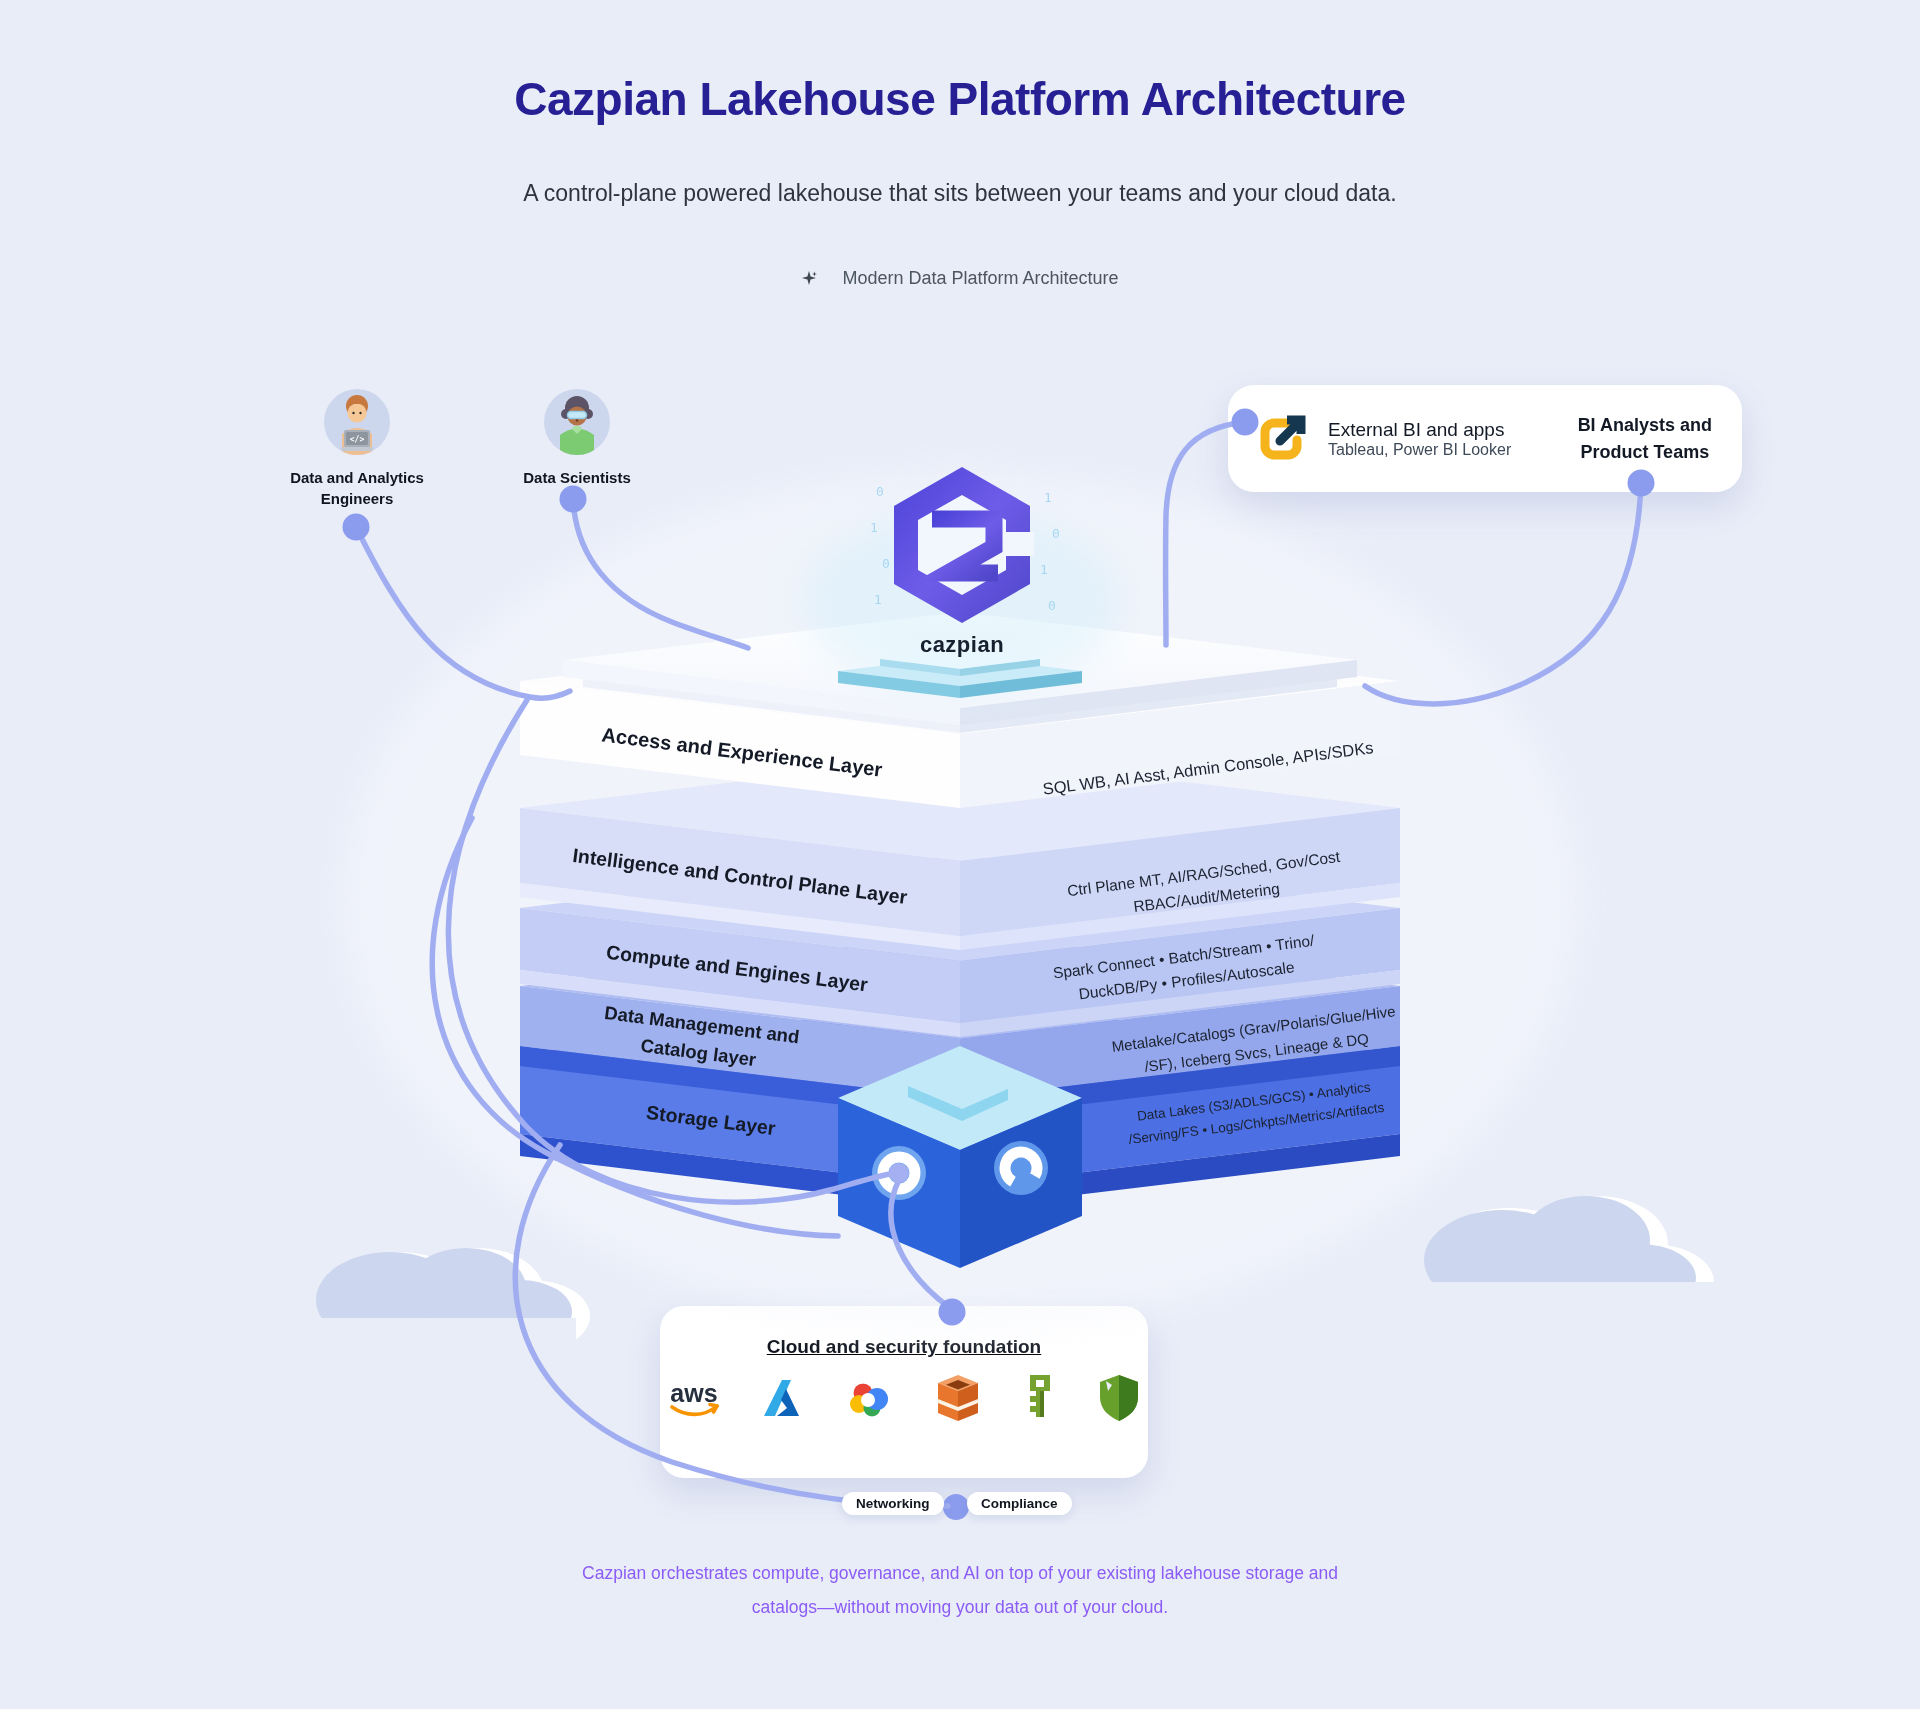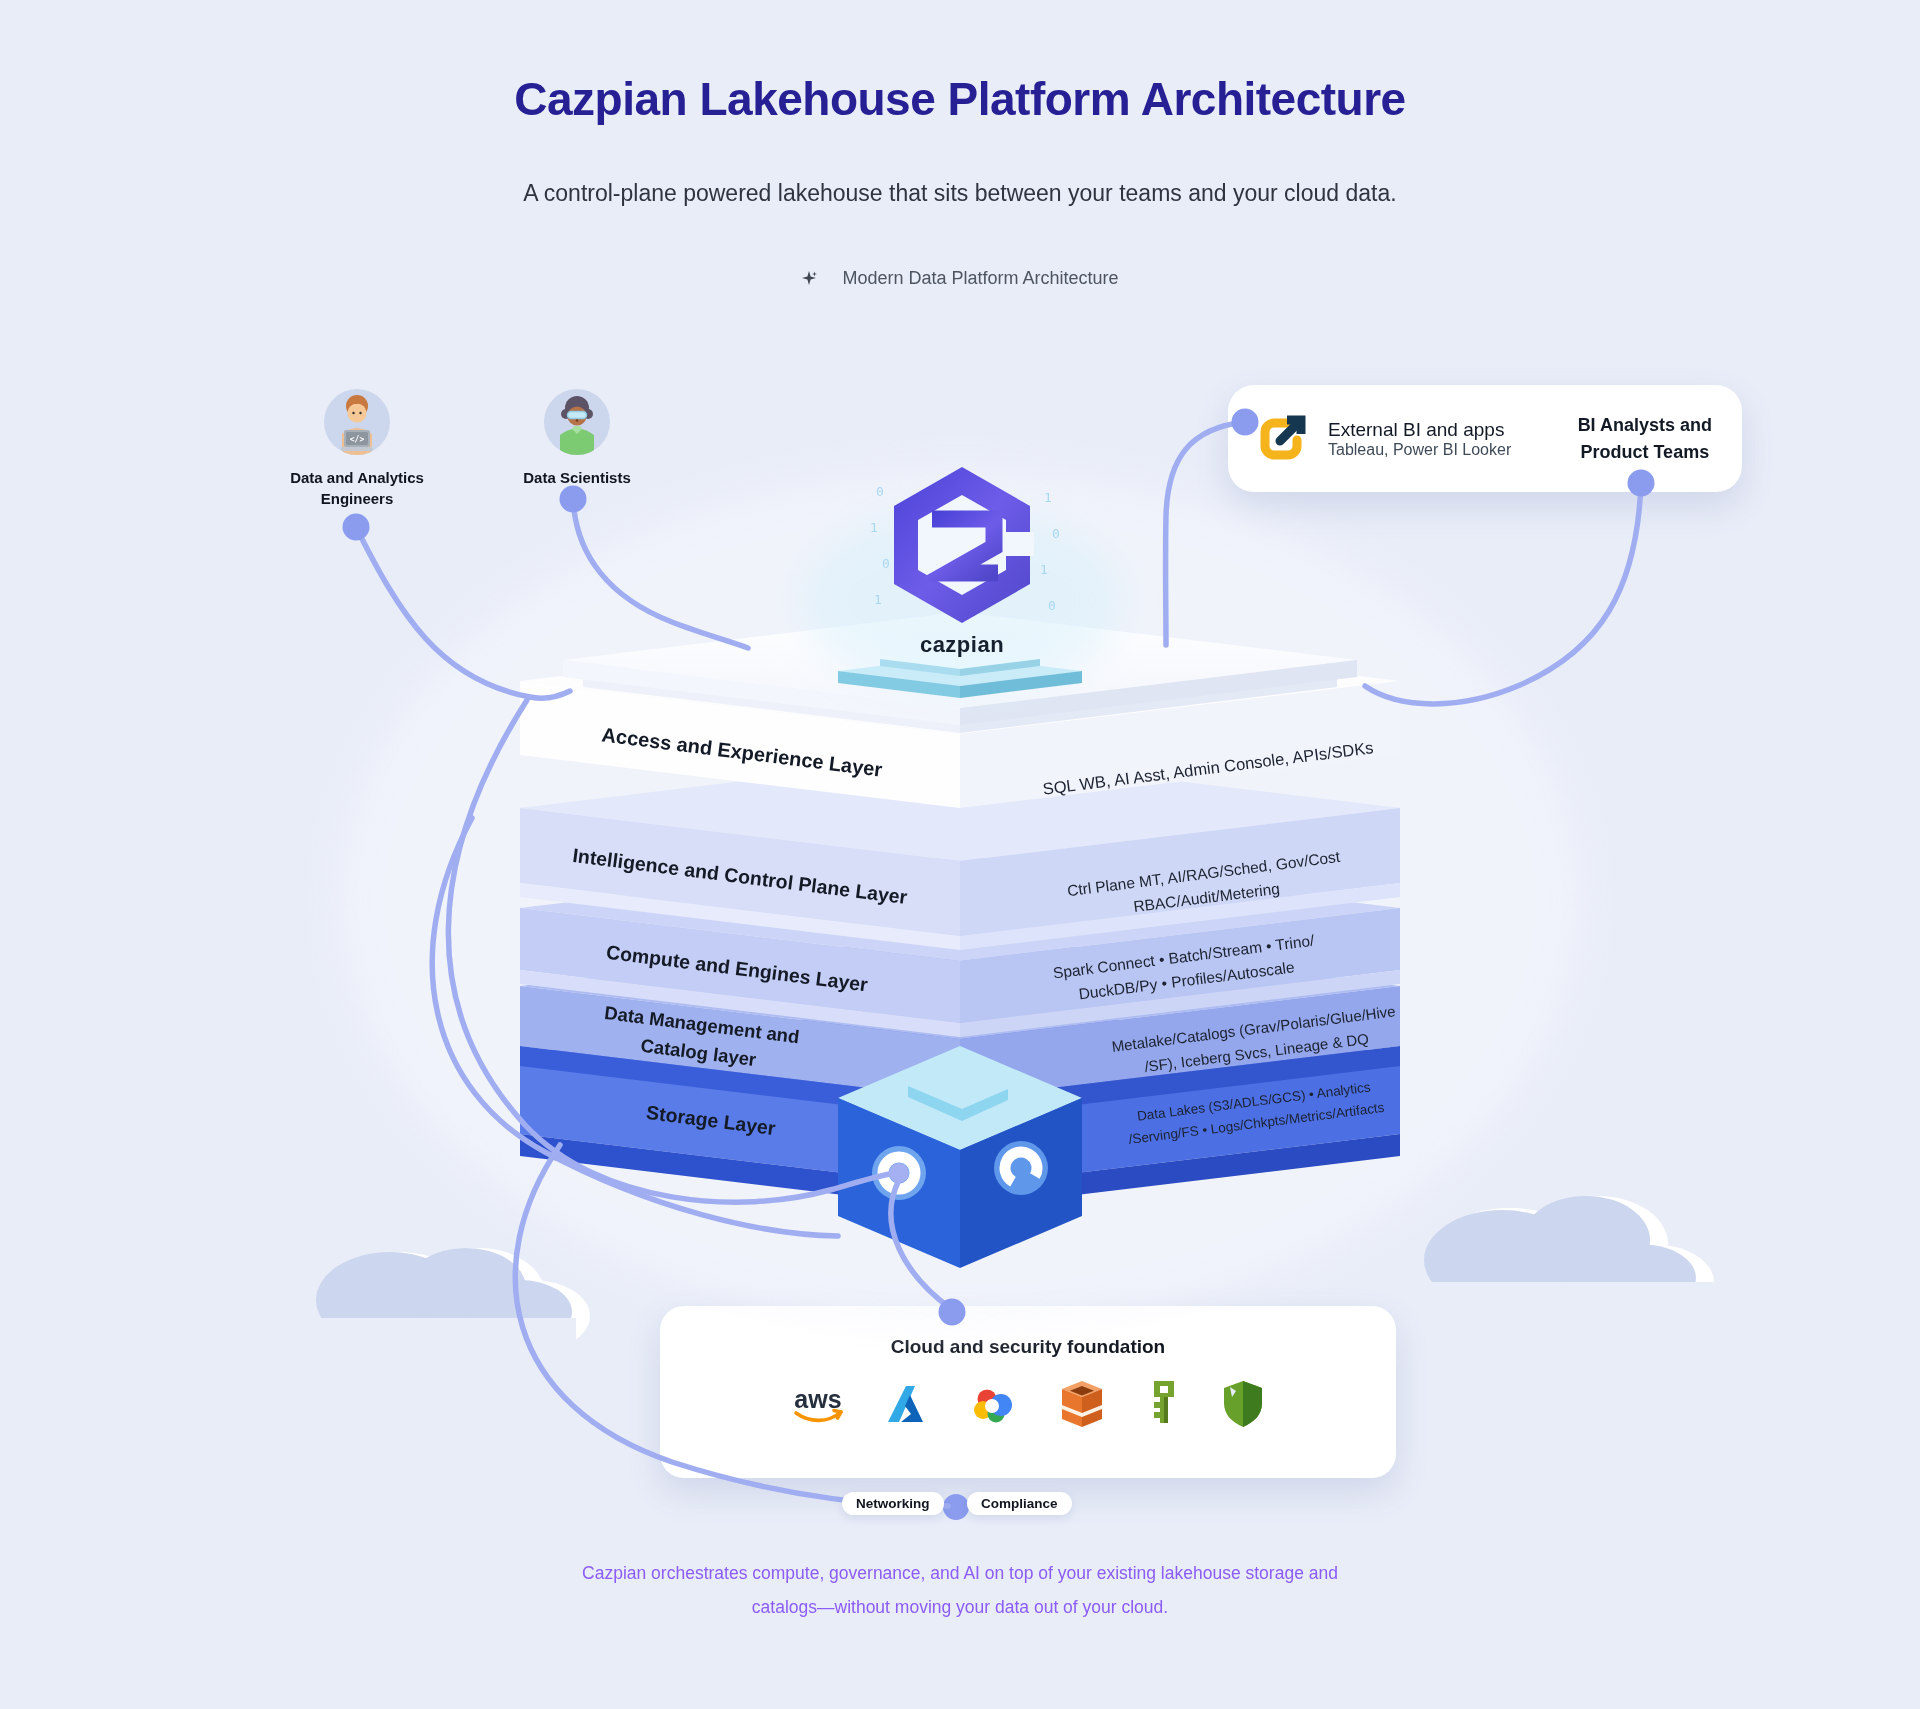--- a/index.html
+++ b/index.html
@@ -12,23 +12,23 @@
   .persona{position:absolute;width:150px;text-align:center;z-index:4;}
   .persona .avatar{display:inline-block;width:66px;height:66px;}
   .persona .pname{margin-top:8px;font-size:15px;font-weight:700;color:#10151f;line-height:21px;}
   .card{position:absolute;background:#fff;border-radius:26px;z-index:2;
         box-shadow:0 14px 34px rgba(80,100,170,.16);}
   .bi-card{left:1228px;top:385px;width:514px;height:107px;display:flex;align-items:center;padding:0 26px 0 24px;box-sizing:border-box;}
   .bi-text{margin-left:18px;}
   .bi-title{font-size:19px;font-weight:400;color:#131a26;}
   .bi-sub{font-size:16px;color:#3f4a58;}
   .bi-aud{margin-left:auto;text-align:center;font-size:18px;font-weight:700;color:#131a26;line-height:27px;padding-right:4px;}
-  .cloud-card{left:660px;top:1306px;width:736px;height:172px;border-radius:24px;text-align:center;}
+  .cloud-card{left:660px;top:1306px;width:488px;height:172px;border-radius:24px;text-align:center;text-decoration:underline;}
   .cloud-title{margin-top:30px;font-size:19px;font-weight:700;color:#10151f;}
-  .logo-row{margin-top:22px;display:flex;justify-content:center;align-items:center;gap:38px;height:52px;}
+  .logo-row{margin-top:16px;display:flex;justify-content:center;align-items:center;gap:38px;height:52px;}
   .pill{position:absolute;background:#fff;border-radius:14px;padding:4px 14px;font-size:13.5px;
         font-weight:700;color:#10151f;z-index:4;box-shadow:0 3px 10px rgba(80,100,170,.15);}
   .pill-dot{position:absolute;width:26px;height:26px;border-radius:50%;background:#8b9cee;z-index:3;}
   .footer{position:absolute;left:0;right:0;top:1556px;text-align:center;font-size:17.5px;
           color:#8b5cf6;line-height:34px;z-index:1;}
   .scene{position:absolute;left:0;top:0;z-index:3;pointer-events:none;}
   .slab-label{font-weight:700;fill:#141a26;}
   .slab-detail{fill:#1b2230;}
   .wordmark{font-weight:700;fill:#16202e;letter-spacing:.5px;font-size:22px;}
   .bin{fill:#9ed3f0;font-family:"DejaVu Sans Mono",monospace;font-size:13px;opacity:.85;}

